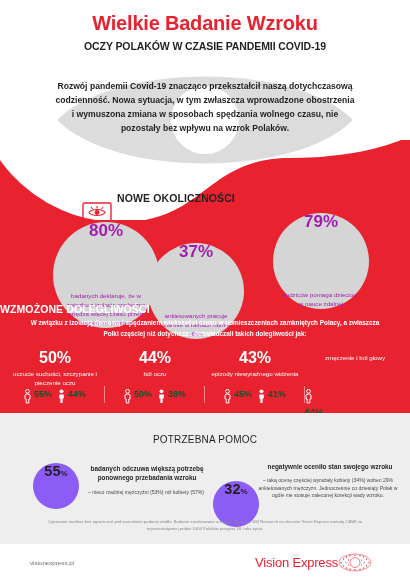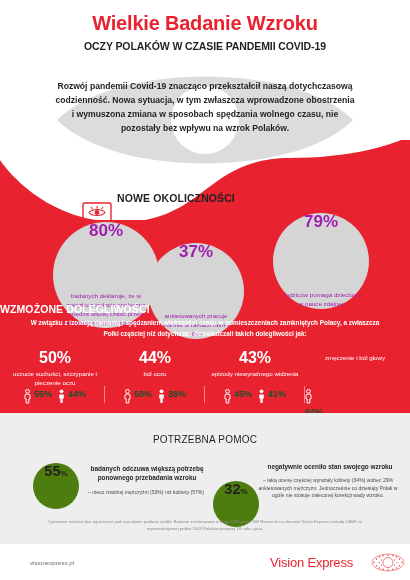--- a/index.html
+++ b/index.html
@@ -66,37 +66,37 @@
   .g-val{font-size:9px;font-weight:bold;}
   .divider{position:absolute;top:386px;width:1px;height:17px;background:rgba(255,255,255,0.45);}
 
   
   .grey-band{position:absolute;left:0;top:413px;width:410px;height:131px;background:#eeeeee;}
   .help-title{
     position:absolute;top:434px;left:0;width:410px;text-align:center;
     font-size:10px;font-weight:normal;color:#231f20;letter-spacing:0.2px;
   }
   .help-circle{
-    position:absolute;width:46px;height:46px;border-radius:50%;background:#4d7c0f;
+    position:absolute;width:46px;height:46px;border-radius:50%;background:#8b5cf6;
     display:flex;align-items:baseline;justify-content:center;color:#231f20;
   }
   .h-num{font-size:14.5px;font-weight:bold;}
   .h-pct{font-size:8px;font-weight:bold;}
   .help-main{position:absolute;font-size:6.4px;font-weight:bold;color:#231f20;line-height:1.45;}
   .help-note{position:absolute;font-size:5.1px;color:#4a4a4a;line-height:1.5;}
 
   .citation{
     position:absolute;top:519px;left:35px;width:340px;text-align:center;
     font-size:4.2px;line-height:1.65;color:#8a8a8a;
   }
 
   
   .footer{position:absolute;left:0;top:544px;width:410px;height:36px;background:#ffffff;}
   .footer-url{position:absolute;left:30px;top:559px;font-size:6.2px;color:#6d6d6d;}
-  .brand{position:absolute;right:5px;top:553px;display:flex;align-items:center;gap:18px;}
+  .brand{position:absolute;right:38px;top:553px;display:flex;align-items:center;gap:0;}
   .brand-name{font-size:13px;color:#e8232f;letter-spacing:-0.2px;}
 </style>
 </head>
 <body>
 
 <div class="page">
 
   <div class="top-area">
     <svg class="eye-watermark" width="300" height="120" viewBox="0 0 300 120">
       <path d="M2 60 C 60 2, 240 2, 298 60 C 240 118, 60 118, 2 60 Z" fill="#dcdcdc"></path>

